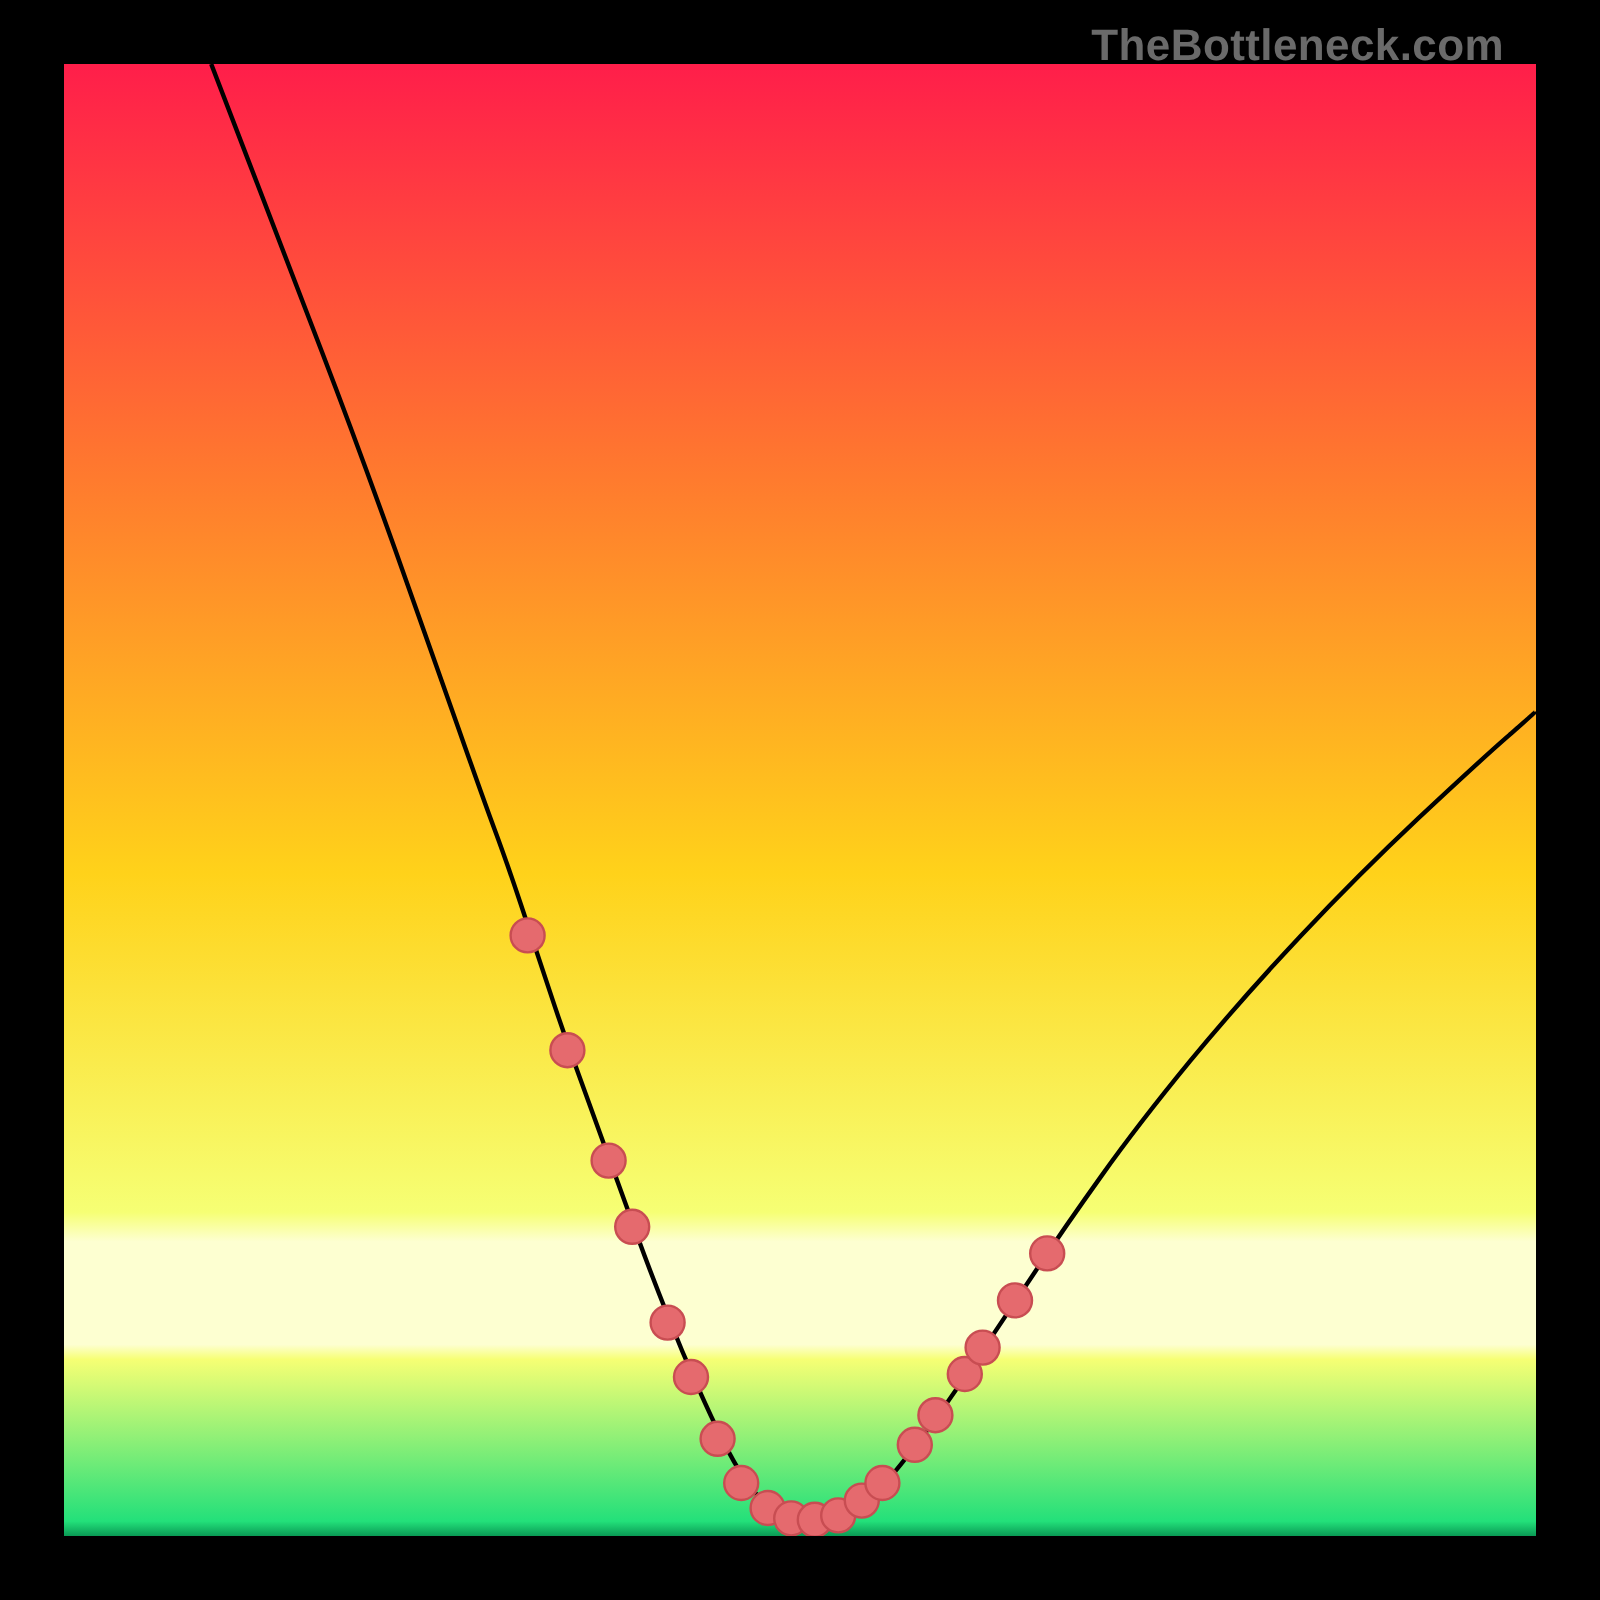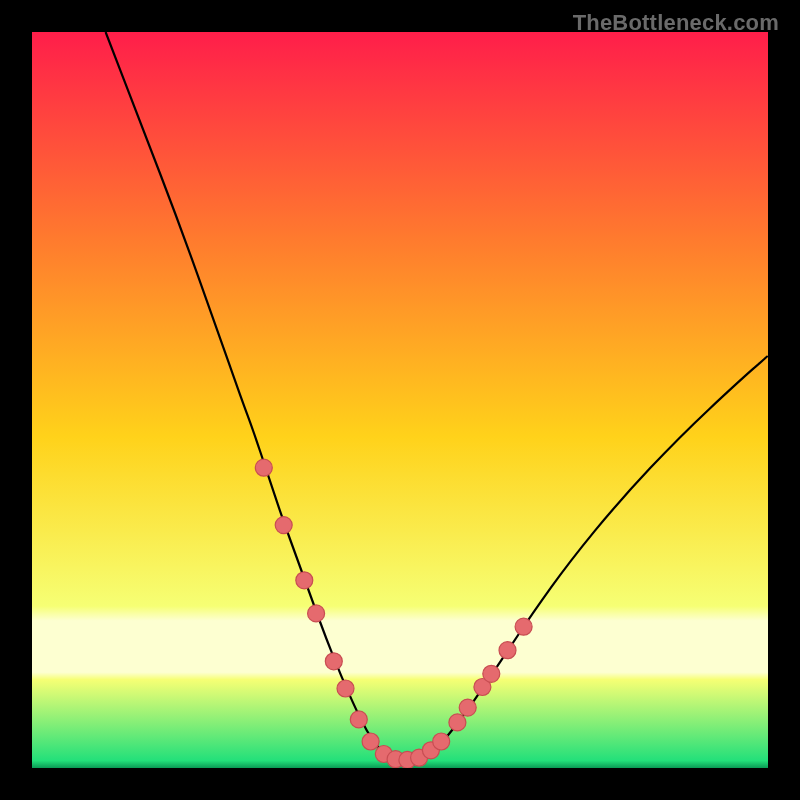--- a/index.html
+++ b/index.html
@@ -91,14 +91,14 @@
           <circle cx="425.4" cy="690.4" r="8.5" class="dot" style="fill: rgb(229, 106, 110); stroke: rgb(200, 77, 82);"></circle>
           <circle cx="435.7" cy="675.6" r="8.5" class="dot" style="fill: rgb(229, 106, 110); stroke: rgb(200, 77, 82);"></circle>
           <circle cx="450.4" cy="655.0" r="8.5" class="dot" style="fill: rgb(229, 106, 110); stroke: rgb(200, 77, 82);"></circle>
           <circle cx="459.3" cy="641.8" r="8.5" class="dot" style="fill: rgb(229, 106, 110); stroke: rgb(200, 77, 82);"></circle>
           <circle cx="475.5" cy="618.2" r="8.5" class="dot" style="fill: rgb(229, 106, 110); stroke: rgb(200, 77, 82);"></circle>
           <circle cx="491.6" cy="594.7" r="8.5" class="dot" style="fill: rgb(229, 106, 110); stroke: rgb(200, 77, 82);"></circle>
         </g>
     </svg>
   </div>
 
-  <div class="watermark" id="watermark" style="right: 21px; top: 10px; font-size: 22px;">TheBottleneck.com</div>
+  <div class="watermark" id="watermark" style="right: 48px; top: 10px; font-size: 22px;">TheBottleneck.com</div>
 </div>
 
 </body></html>

